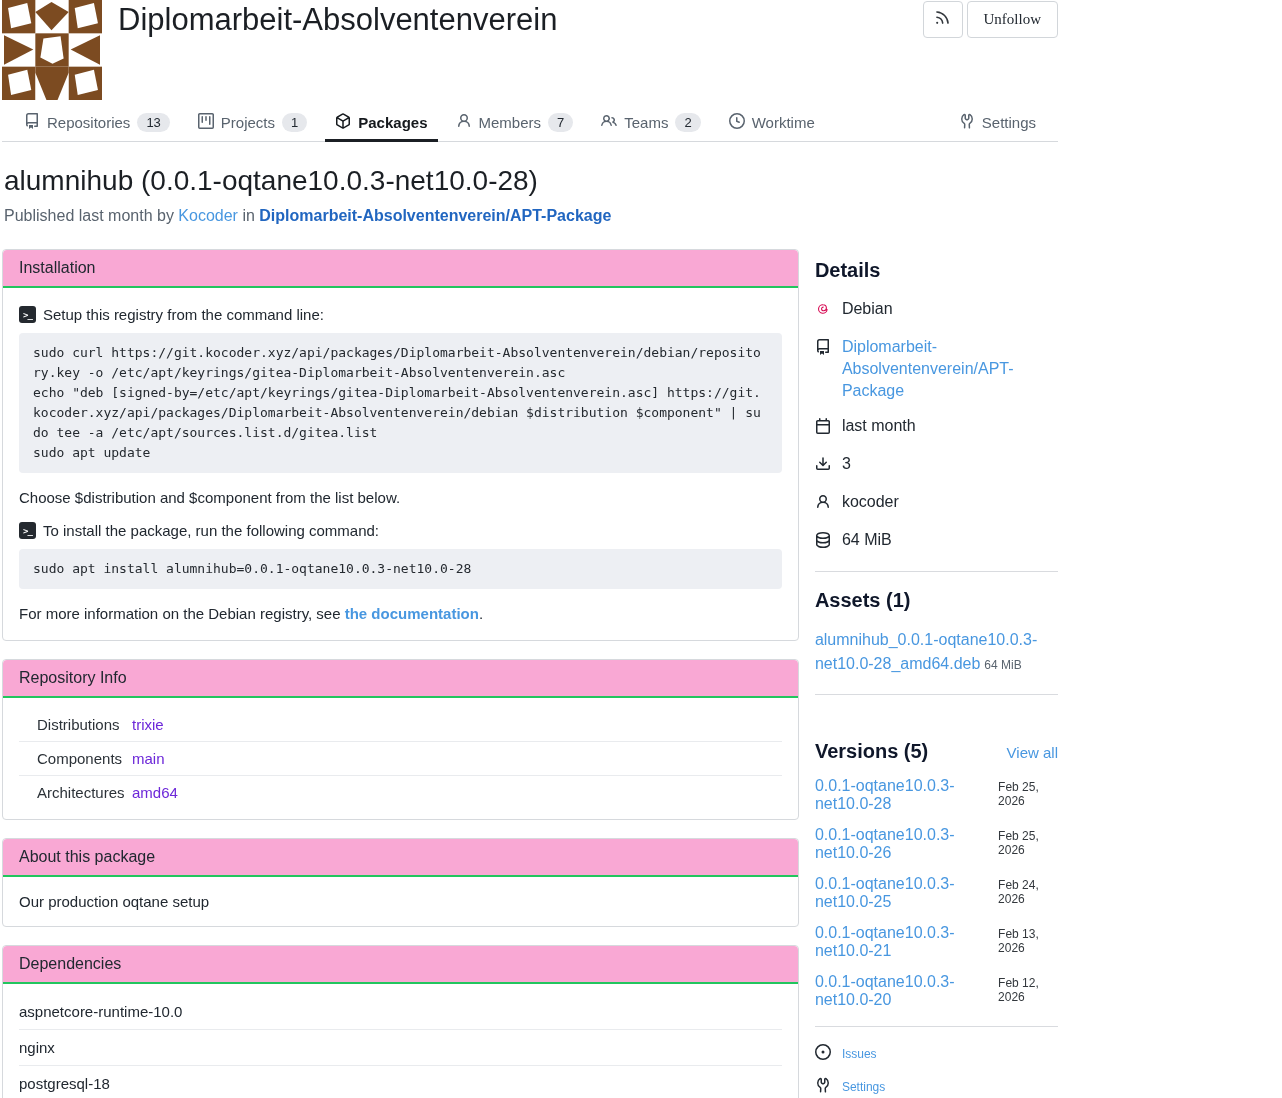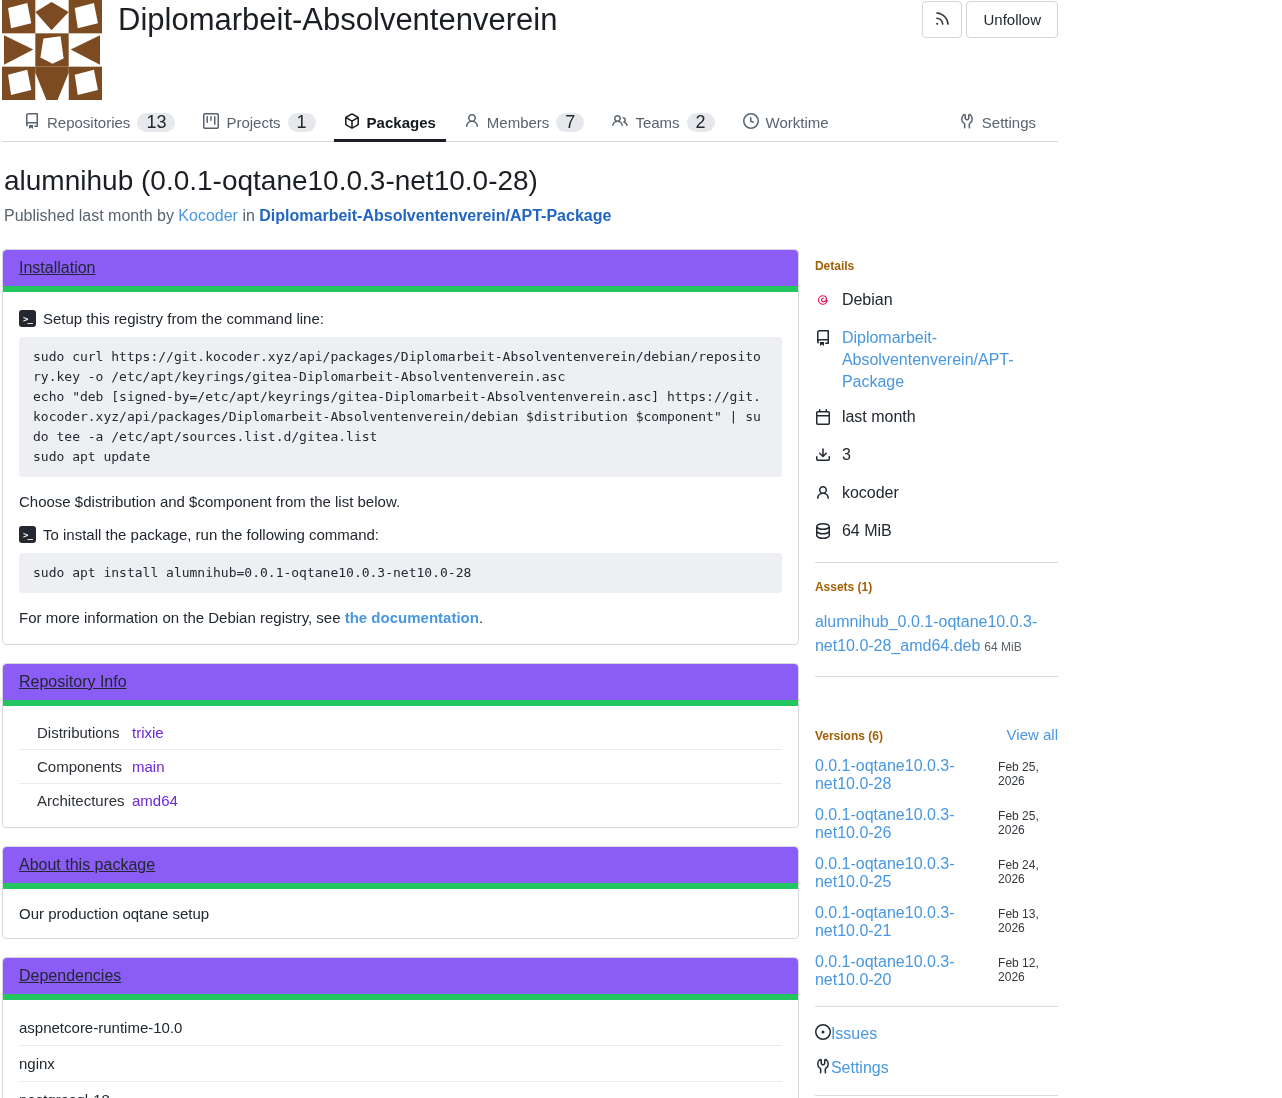--- a/index.html
+++ b/index.html
@@ -5,53 +5,53 @@
   * { margin:0; padding:0; box-sizing:border-box; }
   html,body { width:1282px; height:1098px; overflow:hidden; background:#fff;
     font-family:"Liberation Sans","DejaVu Sans",sans-serif; color:#212830; }
   a { text-decoration:none; cursor:pointer; }
   .page { width:1060px; padding:0 2px; position:relative; }
 
   
   .org-header { position:relative; height:100px; }
   .avatar { position:absolute; left:0; top:0; width:100px; height:100px; }
   .org-name { position:absolute; left:116px; top:2px; font-size:31px; font-weight:400; color:#1b1f24; }
-  .header-actions { position:absolute; right:0; top:1px; display:flex; gap:4px; }
+  .header-actions { position:absolute; right:0; top:1px; display:flex; gap:4px;font-family:Liberation Serif, serif; }
   .btn { height:37px; background:#fff; border:1px solid #d2d6da; border-radius:4px;
     font-size:15px; color:#212830; font-family:inherit; display:flex; align-items:center;
     justify-content:center; cursor:pointer; }
   .btn.icon-btn { width:40px; }
   .btn.text-btn { padding:0 16px; }
 
   
   .tabbar { display:flex; align-items:stretch; margin-top:5px; border-bottom:1px solid #d6d9dd;
     padding:0 12px; height:37px; }
   .tab { display:flex; align-items:center; gap:7px; padding:0 10px; margin-right:8px;
     font-size:15px; color:#59636e; margin-bottom:-1px; border-bottom:3px solid transparent; }
   .tab svg { flex:0 0 auto; }
   .tab.active { color:#15191d; font-weight:700; border-bottom-color:#1b1f24; }
   .tab.right { margin-left:auto; margin-right:0; }
-  .badge { background:#e6e8ec; color:#212830; font-size:18px; font-weight:400;
+  .badge { background:#e6e8ec; color:#212830; font-size:13px; font-weight:400;
     border-radius:10px; padding:1px 9px; line-height:17px; }
 
   
   .pkg-title { font-size:28px; font-weight:400; color:#1b1f24; margin:23px 0 4px 2px; }
   .published { margin:10px 0 0 2px; font-size:16px; color:#59636e; }
   .published a { color:#4897e0; }
   .published a.strong { color:#2166c0; font-weight:700; }
 
   
   .columns { display:flex; margin-top:24px; align-items:flex-start; }
   .main-col { width:967px; }
   .sidebar { width:295px; margin-left:16px; padding-top:4px; }
 
   
   .panel { border:1px solid #d6d9dd; border-radius:4px; margin-bottom:18px; background:#fff; }
-  .panel-header { background:#8b5cf6; border-bottom:6px solid #22c55e; padding:9px 16px;
-    font-size:16px; color:#212830; border-radius:4px 4px 0 0;text-decoration:underline; }
+  .panel-header { background:#f9a8d4; border-bottom:2px solid #22c55e; padding:9px 16px;
+    font-size:16px; color:#212830; border-radius:4px 4px 0 0; }
   .panel-body { padding:16px; font-size:15px; }
 
   .cmd-label { display:flex; align-items:center; gap:7px; margin:2px 0 10px; font-size:15px; }
   .term-icon { width:17px; height:17px; background:#24292f; border-radius:3px; color:#fff;
     font-family:"DejaVu Sans Mono",monospace; font-size:9px; font-weight:700;
     display:flex; align-items:center; justify-content:center; letter-spacing:-1px; }
   pre.code { background:#edeff3; border-radius:4px; padding:10px 14px; margin:0 0 16px;
     font-family:"DejaVu Sans Mono","Liberation Mono",monospace; font-size:13px; line-height:20px;
     white-space:pre-wrap; word-break:break-all; color:#24292f; }
   .plain-line { margin:0 0 16px; font-size:15px; }
@@ -60,35 +60,35 @@
 
   
   .kv-row { display:flex; padding:8px 0; border-bottom:1px solid #e9ebee; font-size:15px; }
   .kv-row:last-child { border-bottom:none; }
   .kv-label { width:95px; color:#2c3238;margin-left:18px; }
   .kv-value { color:#6d28d9; }
   .dep-row { padding:9px 0; border-bottom:1px solid #e9ebee; font-size:15px; }
   .dep-row:last-child { border-bottom:none; }
 
   
-  .sb-title { font-size:12px; font-weight:700; margin:6px 0 16px; color:#a16207; }
+  .sb-title { font-size:20px; font-weight:700; margin:6px 0 16px; color:#0f172a; }
   .sb-row { display:flex; gap:11px; margin:13px 0; font-size:16px; align-items:flex-start;
     line-height:22px; }
   .sb-row svg { flex:0 0 auto; margin-top:3px; }
   .sb-row a { color:#4897e0; }
   .sb-divider { border-top:1px solid #d9dbdf; margin:17px 0; }
   .asset-line { font-size:16px; line-height:24px; margin:8px 0; }
   .asset-line a { color:#4897e0; }
   .asset-size { font-size:12px; color:#59636e; margin-left:4px; }
   .versions-head { display:flex; justify-content:space-between; align-items:baseline; margin:6px 0 14px; }
   .versions-head a { color:#4897e0; font-size:15px;margin-top:32px; }
   .ver-row { display:flex; justify-content:space-between; align-items:baseline; margin:13px 0; }
   .ver-row a { color:#4897e0; font-size:16px; }
   .ver-date { font-size:12px; color:#33383d; }
-  .sb-link-row { display:flex; align-items:center; margin:14px 0; font-size:16px; }
+  .sb-link-row { display:flex; gap:11px; align-items:center; margin:14px 0; font-size:12px; }
   .sb-link-row a { color:#4897e0; }
   .ico { color:#212830; }
 </style>
 </head>
 <body>
 
 <div class="page">
 
   <header class="org-header">
     <div class="avatar">
@@ -299,21 +299,21 @@
       <div class="sb-divider"></div>
 
       <div class="sb-title">Assets (1)</div>
       <div class="asset-line">
         <a>alumnihub_0.0.1-oqtane10.0.3-net10.0-28_amd64.deb</a><span class="asset-size">64 MiB</span>
       </div>
 
       <div class="sb-divider"></div>
 
       <div class="versions-head">
-        <span class="sb-title" style="margin:0;">Versions (6)</span>
+        <span class="sb-title" style="margin:0;">Versions (5)</span>
         <a>View all</a>
       </div>
       <div class="ver-row">
         <a>0.0.1-oqtane10.0.3-net10.0-28</a>
         <span class="ver-date">Feb 25, 2026</span>
       </div>
       <div class="ver-row">
         <a>0.0.1-oqtane10.0.3-net10.0-26</a>
         <span class="ver-date">Feb 25, 2026</span>
       </div>

